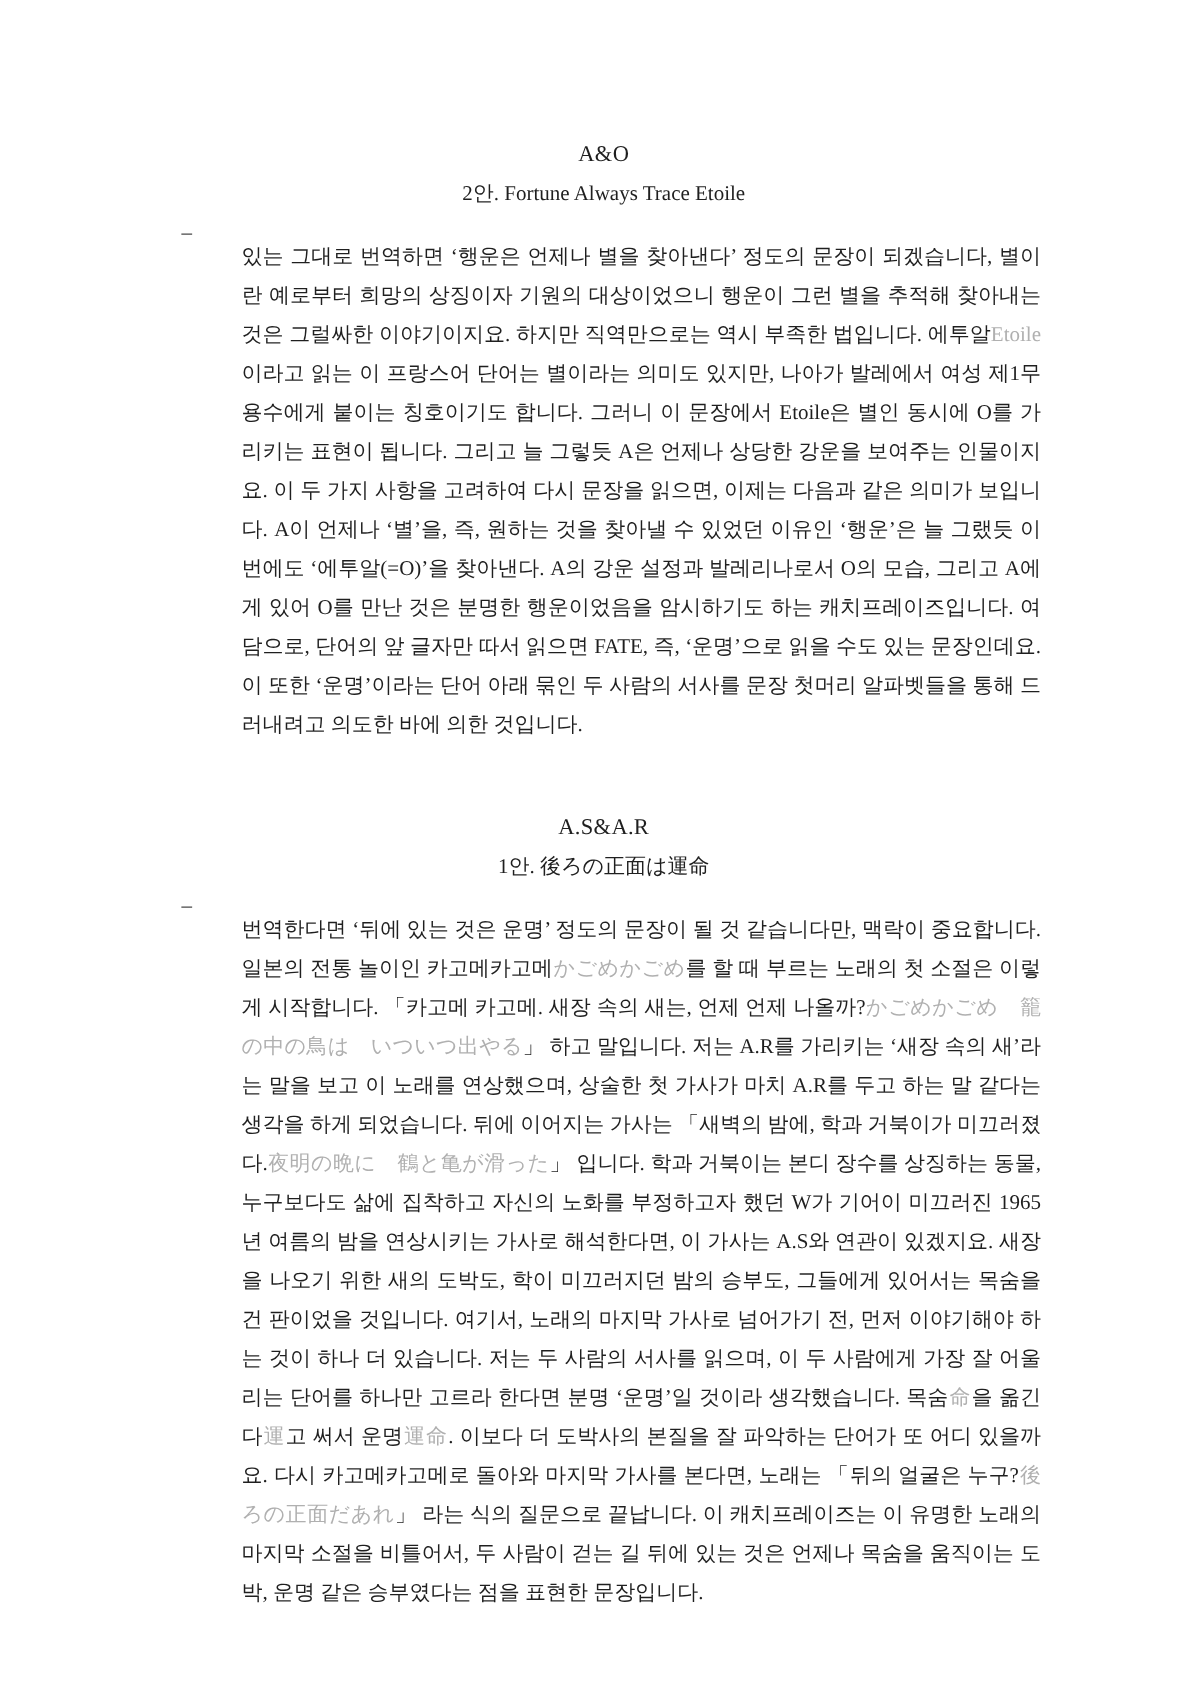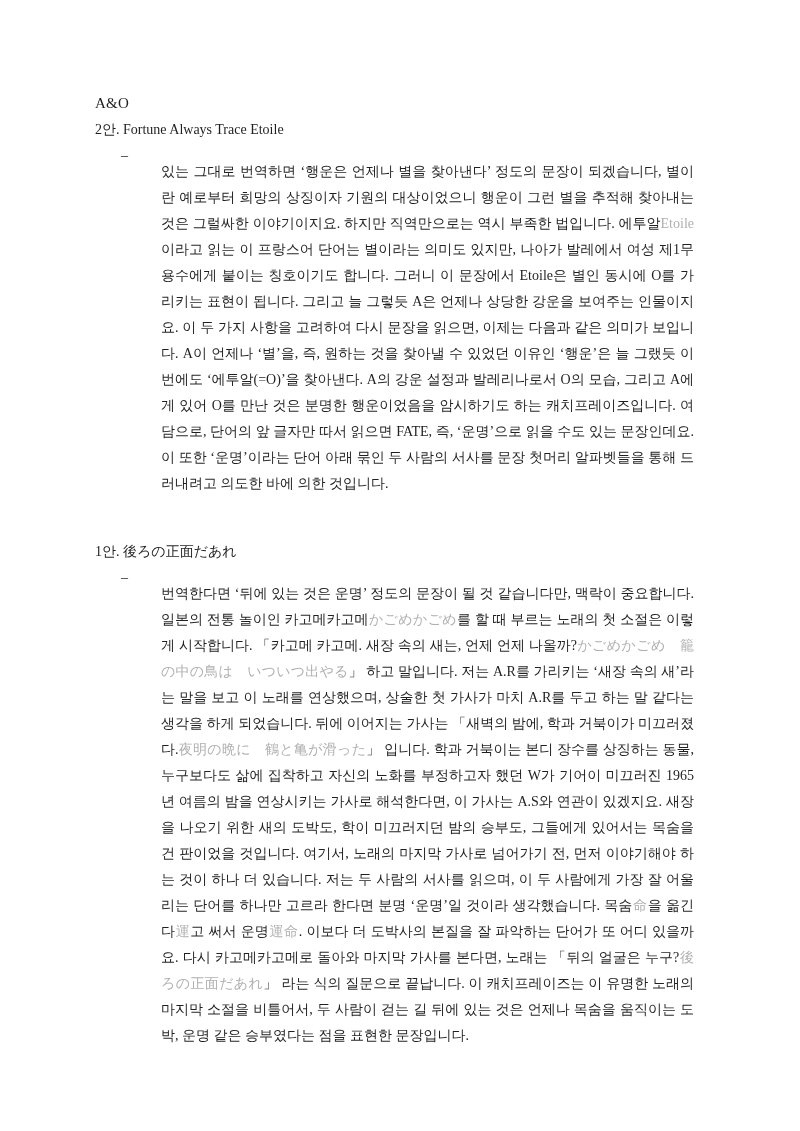--- a/index.html
+++ b/index.html
@@ -21,24 +21,26 @@
     overflow: hidden;
   }
   .section { margin: 0; }
   .section + .section { margin-top: 26px; }
   .heading {
     font-size: 15px;
     font-weight: normal;
     margin: 0;
     line-height: 27px;
     letter-spacing: 0.2px;
+    text-align: center;
   }
   .subheading {
     margin: 0;
     line-height: 26px;
+    text-align: center;
   }
   .bullet {
     display: flex;
     align-items: flex-start;
   }
   .dash {
     flex: none;
     width: 50px;
     padding-left: 26px;
     box-sizing: border-box;
@@ -59,20 +61,21 @@
   <section class="section">
     <h2 class="heading">A&amp;O</h2>
     <div class="subheading">2안. Fortune Always Trace Etoile</div>
     <div class="bullet">
       <span class="dash">–</span>
       <p class="para"><span>있는 그대로 번역하면 ‘행운은 언제나 별을 찾아낸다’ 정도의 문장이 되겠습니다, 별이란 예로부터 희망의 상징이자 기원의 대상이었으니 행운이 그런 별을 추적해 찾아내는 것은 그럴싸한 이야기이지요. 하지만 직역만으로는 역시 부족한 법입니다. 에투알</span><span class="muted">Etoile</span><span>이라고 읽는 이 프랑스어 단어는 별이라는 의미도 있지만, 나아가 발레에서 여성 제1무용수에게 붙이는 칭호이기도 합니다. 그러니 이 문장에서 Etoile은 별인 동시에 O를 가리키는 표현이 됩니다. 그리고 늘 그렇듯 A은 언제나 상당한 강운을 보여주는 인물이지요. 이 두 가지 사항을 고려하여 다시 문장을 읽으면, 이제는 다음과 같은 의미가 보입니다. A이 언제나 ‘별’을, 즉, 원하는 것을 찾아낼 수 있었던 이유인 ‘행운’은 늘 그랬듯 이번에도 ‘에투알(=O)’을 찾아낸다. A의 강운 설정과 발레리나로서 O의 모습, 그리고 A에게 있어 O를 만난 것은 분명한 행운이었음을 암시하기도 하는 캐치프레이즈입니다. 여담으로, 단어의 앞 글자만 따서 읽으면 FATE, 즉, ‘운명’으로 읽을 수도 있는 문장인데요. 이 또한 ‘운명’이라는 단어 아래 묶인 두 사람의 서사를 문장 첫머리 알파벳들을 통해 드러내려고 의도한 바에 의한 것입니다.</span></p>
     </div>
   </section>
 
   <section class="section">
-    <div class="subheading">1안. 後ろの正面だあれ</div>
+    <h2 class="heading">A.S&amp;A.R</h2>
+    <div class="subheading">1안. 後ろの正面は運命</div>
     <div class="bullet">
       <span class="dash">–</span>
       <p class="para"><span>번역한다면 ‘뒤에 있는 것은 운명’ 정도의 문장이 될 것 같습니다만, 맥락이 중요합니다. 일본의 전통 놀이인 카고메카고메</span><span class="muted">かごめかごめ</span><span>를 할 때 부르는 노래의 첫 소절은 이렇게 시작합니다. 「카고메 카고메. 새장 속의 새는, 언제 언제 나올까?</span><span class="muted">かごめかごめ　籠の中の鳥は　いついつ出やる</span><span>」 하고 말입니다. 저는 A.R를 가리키는 ‘새장 속의 새’라는 말을 보고 이 노래를 연상했으며, 상술한 첫 가사가 마치 A.R를 두고 하는 말 같다는 생각을 하게 되었습니다. 뒤에 이어지는 가사는 「새벽의 밤에, 학과 거북이가 미끄러졌다.</span><span class="muted">夜明の晩に　鶴と亀が滑った</span><span>」 입니다. 학과 거북이는 본디 장수를 상징하는 동물, 누구보다도 삶에 집착하고 자신의 노화를 부정하고자 했던 W가 기어이 미끄러진 1965년 여름의 밤을 연상시키는 가사로 해석한다면, 이 가사는 A.S와 연관이 있겠지요. 새장을 나오기 위한 새의 도박도, 학이 미끄러지던 밤의 승부도, 그들에게 있어서는 목숨을 건 판이었을 것입니다. 여기서, 노래의 마지막 가사로 넘어가기 전, 먼저 이야기해야 하는 것이 하나 더 있습니다. 저는 두 사람의 서사를 읽으며, 이 두 사람에게 가장 잘 어울리는 단어를 하나만 고르라 한다면 분명 ‘운명’일 것이라 생각했습니다. 목숨</span><span class="muted">命</span><span>을 옮긴다</span><span class="muted">運</span><span>고 써서 운명</span><span class="muted">運命</span><span>. 이보다 더 도박사의 본질을 잘 파악하는 단어가 또 어디 있을까요. 다시 카고메카고메로 돌아와 마지막 가사를 본다면, 노래는 「뒤의 얼굴은 누구?</span><span class="muted">後ろの正面だあれ</span><span>」 라는 식의 질문으로 끝납니다. 이 캐치프레이즈는 이 유명한 노래의 마지막 소절을 비틀어서, 두 사람이 걷는 길 뒤에 있는 것은 언제나 목숨을 움직이는 도박, 운명 같은 승부였다는 점을 표현한 문장입니다.</span></p>
     </div>
   </section>
 
 </div>
 
 </body></html>

